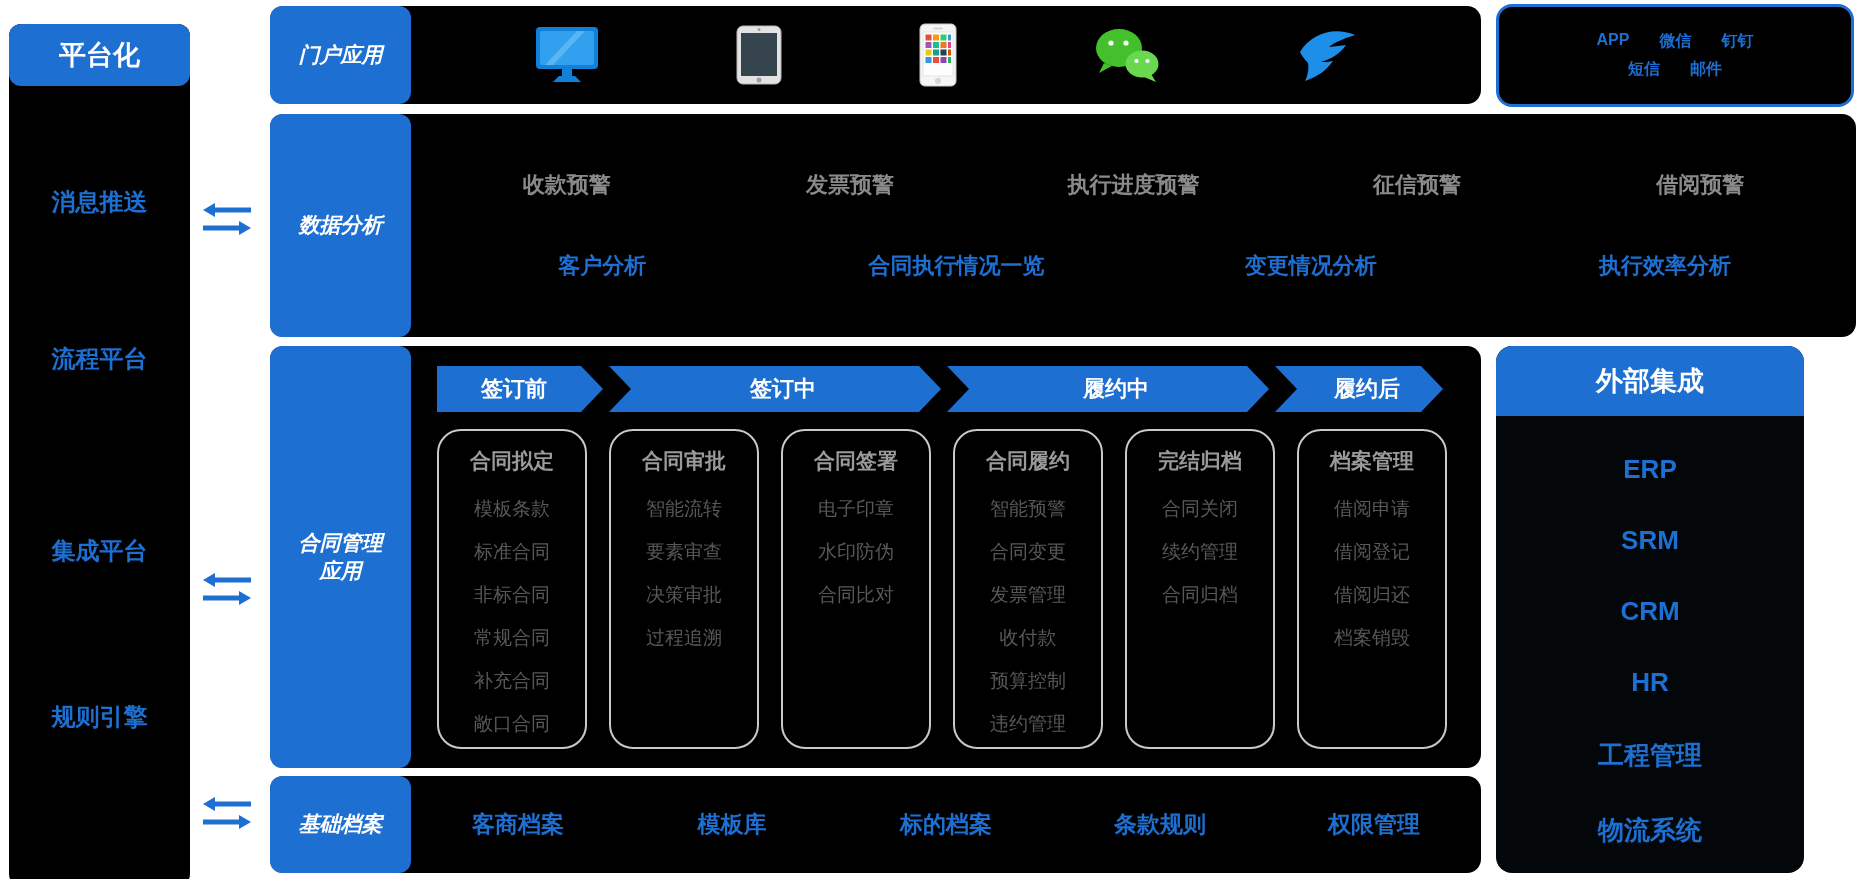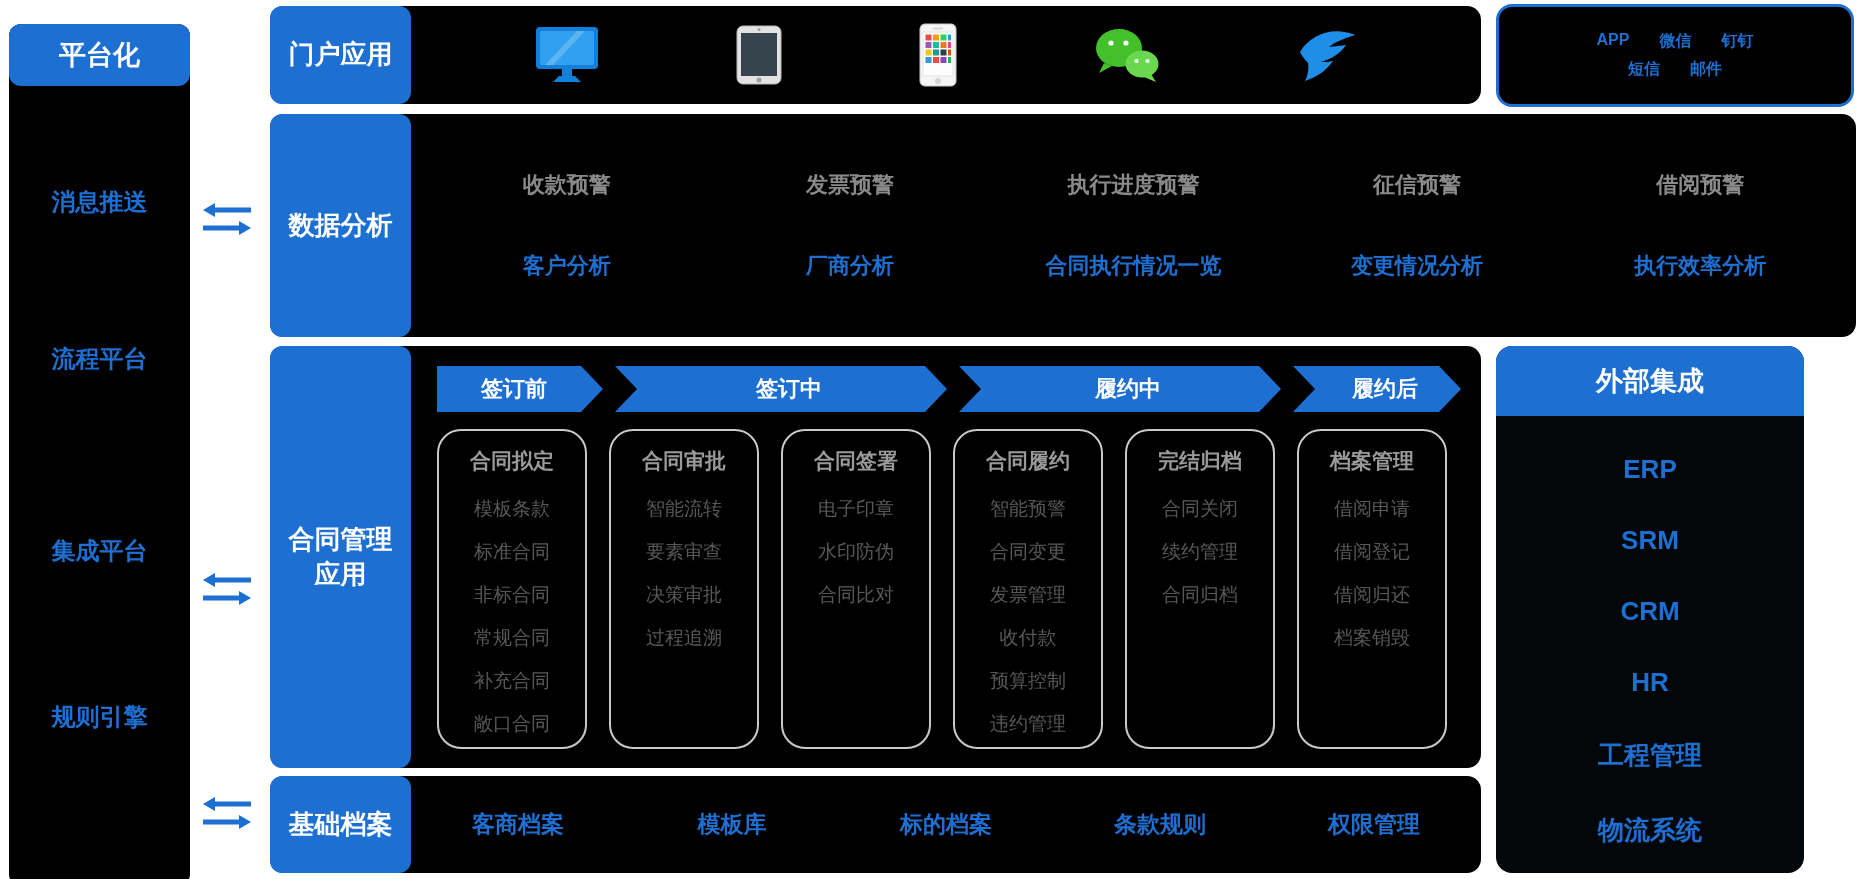--- a/index.html
+++ b/index.html
@@ -4,23 +4,24 @@
 <style>
   * { margin:0; padding:0; box-sizing:border-box; }
   body { background:#ffffff; font-family:"Liberation Sans","DejaVu Sans",sans-serif; }
   .canvas { position:relative; width:1858px; height:879px; background:#ffffff; overflow:hidden; }
 
   .panel { position:absolute; background:#000000; border-radius:14px; }
 
   .row-label {
     position:absolute; left:0; top:0; width:141px; height:100%;
     background:#1d6fd2; border-radius:12px; color:#ffffff;
-    font-weight:bold; font-size:26px; display:flex; flex-direction:column;
+    font-weight:bold; font-size:21px; display:flex; flex-direction:column;
     align-items:center; justify-content:center; text-align:center; line-height:1.35;
     z-index:2;
+    font-style:italic;
   }
 
   
   .sidebar { position:absolute; left:9px; top:24px; width:181px; height:862px; background:#000000; border-radius:12px; }
   .side-header { height:62px; background:#1d6fd2; border-radius:12px; color:#fff; font-size:27px; font-weight:bold; display:flex; align-items:center; justify-content:center; }
   .side-item { position:absolute; width:100%; text-align:center; color:#1d6fd2; font-size:24px; font-weight:bold; }
 
   .exchange { position:absolute; left:200px; width:54px; text-align:center; }
 
   
@@ -35,21 +36,21 @@
   .analysis { left:270px; top:114px; width:1586px; height:223px; }
   .analysis-content { position:absolute; left:141px; right:0; top:0; height:100%; display:flex; flex-direction:column; justify-content:space-evenly; padding:12px 14px;gap:7px; }
   .a-row { display:flex; }
   .a-cell { flex:1; text-align:center; font-size:22px; font-weight:bold; }
   .a-row.warn .a-cell { color:#8a8a8a; }
   .a-row.blue .a-cell { color:#1d6fd2; }
 
   
   .contract { left:270px; top:346px; width:1211px; height:422px; }
   .contract-content { position:absolute; left:141px; right:0; top:0; bottom:0; padding:20px 20px 16px 26px; }
-  .stages { display:flex; gap:12px; height:46px; margin-bottom:17px; }
+  .stages { display:flex; gap:6px; height:46px; margin-bottom:17px; }
   .stage { background:#1d6fd2; color:#fff; font-size:22px; font-weight:bold; display:flex; align-items:center; justify-content:center; }
   .stage.first { clip-path:polygon(0 0, calc(100% - 22px) 0, 100% 50%, calc(100% - 22px) 100%, 0 100%); padding-right:12px; }
   .stage.next  { clip-path:polygon(0 0, calc(100% - 22px) 0, 100% 50%, calc(100% - 22px) 100%, 0 100%, 22px 50%); padding-left:16px; }
   .w1 { width:166px; } .w2 { width:332px; } .w3 { width:322px; } .w4 { width:168px; }
 
   .cards { display:flex; gap:22px; }
   .card { width:150px; height:320px; border:2px solid #c9c9c9; border-radius:24px; background:#000; padding-top:16px; text-align:center; }
   .card-title { color:#9a9a9a; font-size:21px; font-weight:bold; margin-bottom:12px; }
   .card-item { color:#585858; font-size:19px; line-height:43px; }
 
@@ -183,21 +184,20 @@
     <div class="analysis-content">
       <div class="a-row warn">
         <div class="a-cell">收款预警</div>
         <div class="a-cell">发票预警</div>
         <div class="a-cell">执行进度预警</div>
         <div class="a-cell">征信预警</div>
         <div class="a-cell">借阅预警</div>
       </div>
       <div class="a-row blue">
         <div class="a-cell">客户分析</div>
-        <div class="a-cell">厂商分析</div>
         <div class="a-cell">合同执行情况一览</div>
         <div class="a-cell">变更情况分析</div>
         <div class="a-cell">执行效率分析</div>
       </div>
     </div>
   </section>
 
   <section class="panel contract">
     <div class="row-label">
       <span>合同管理</span>

